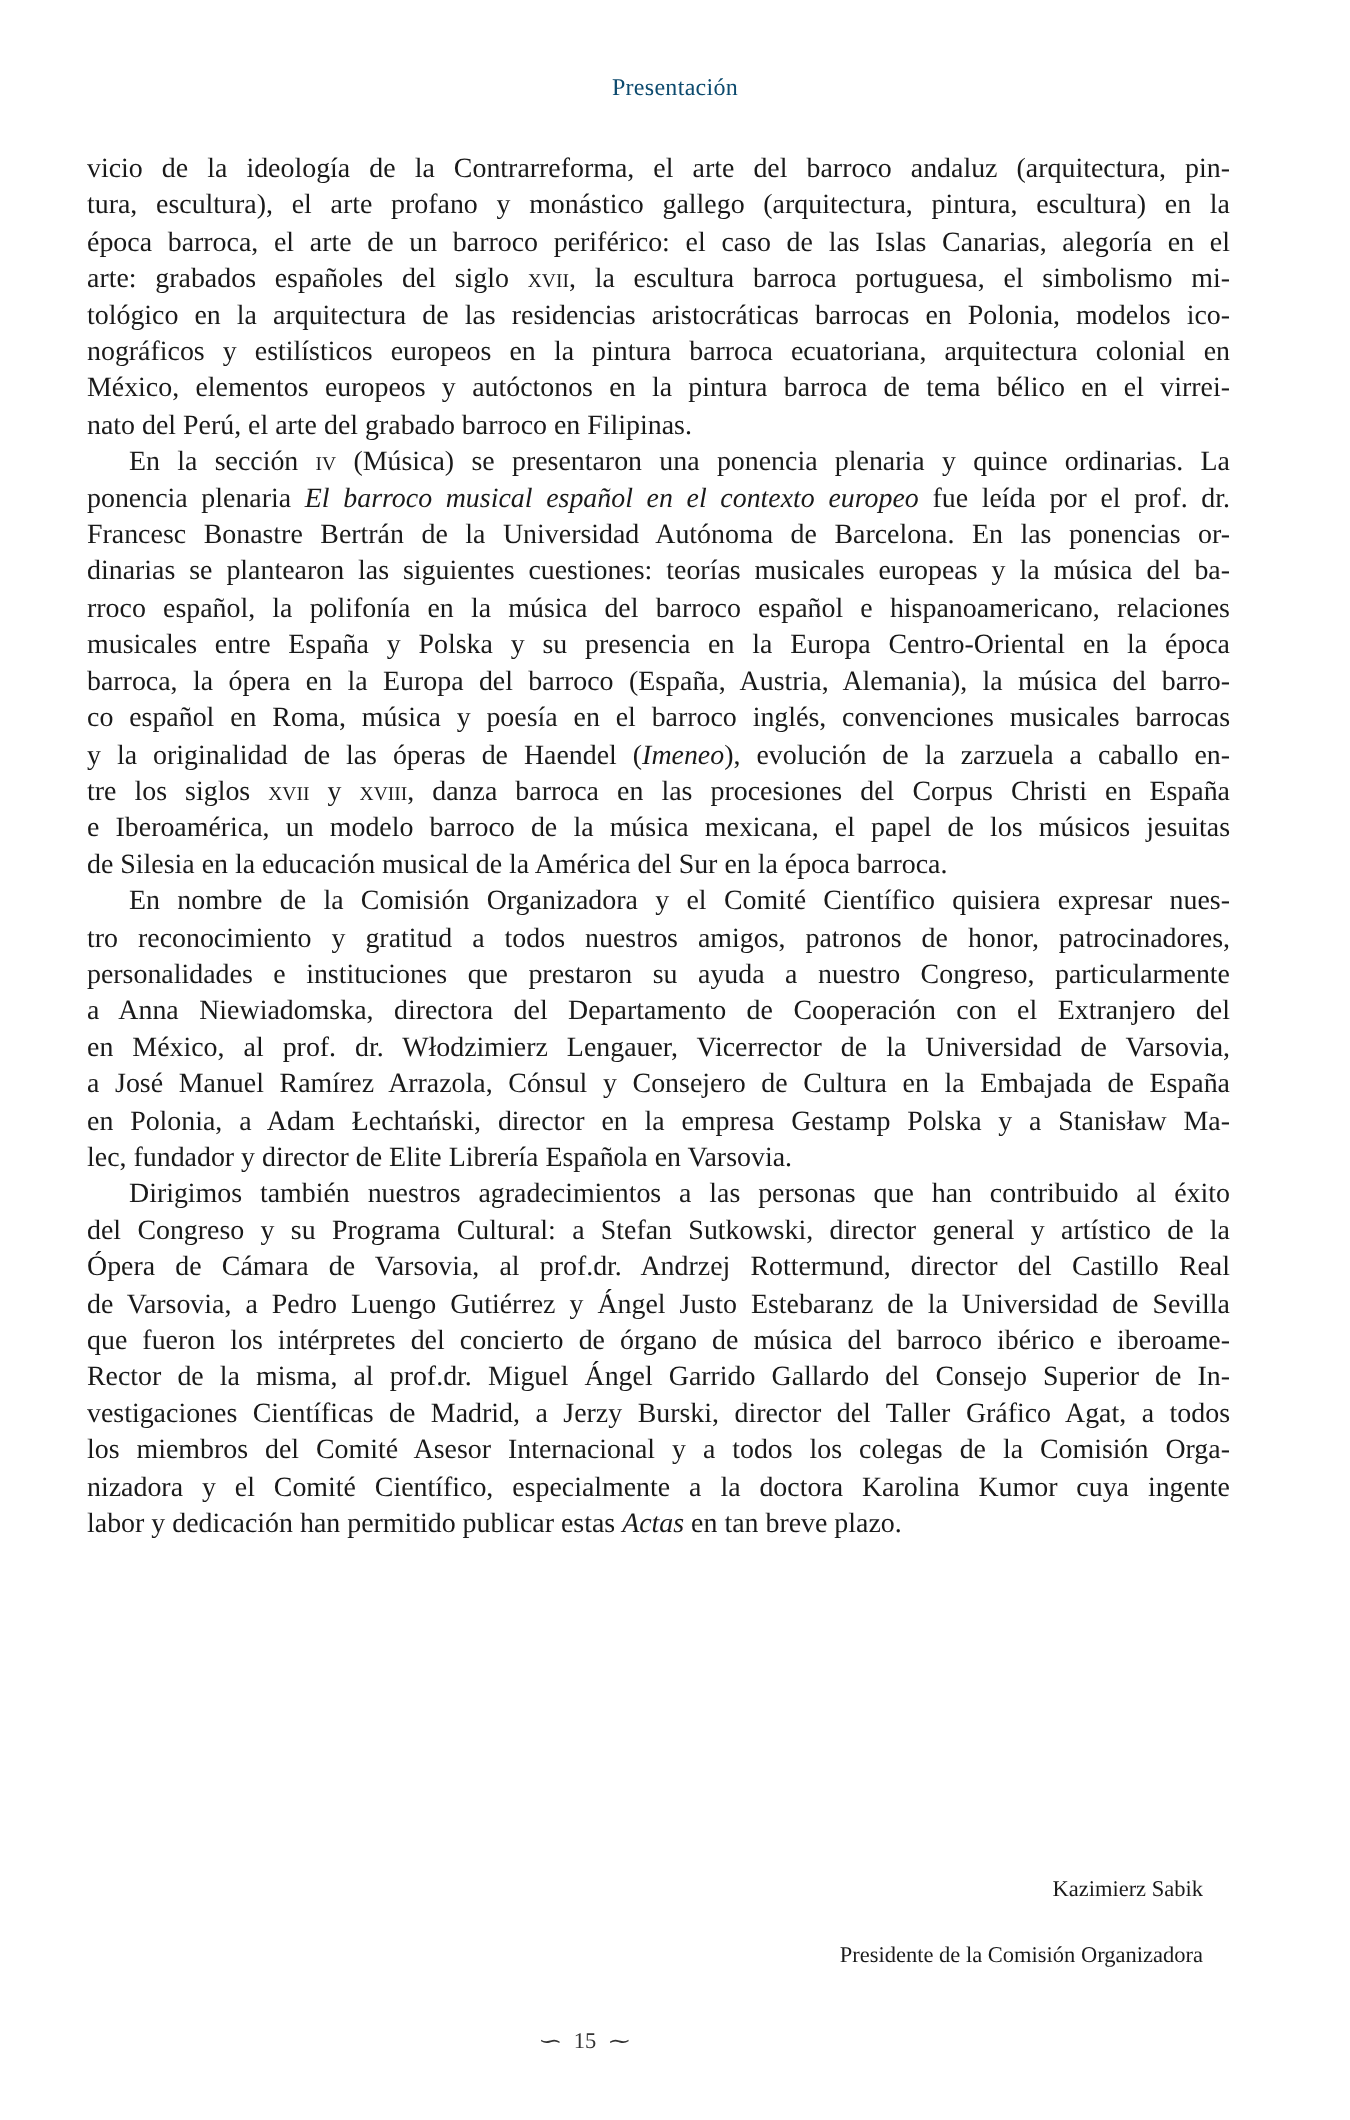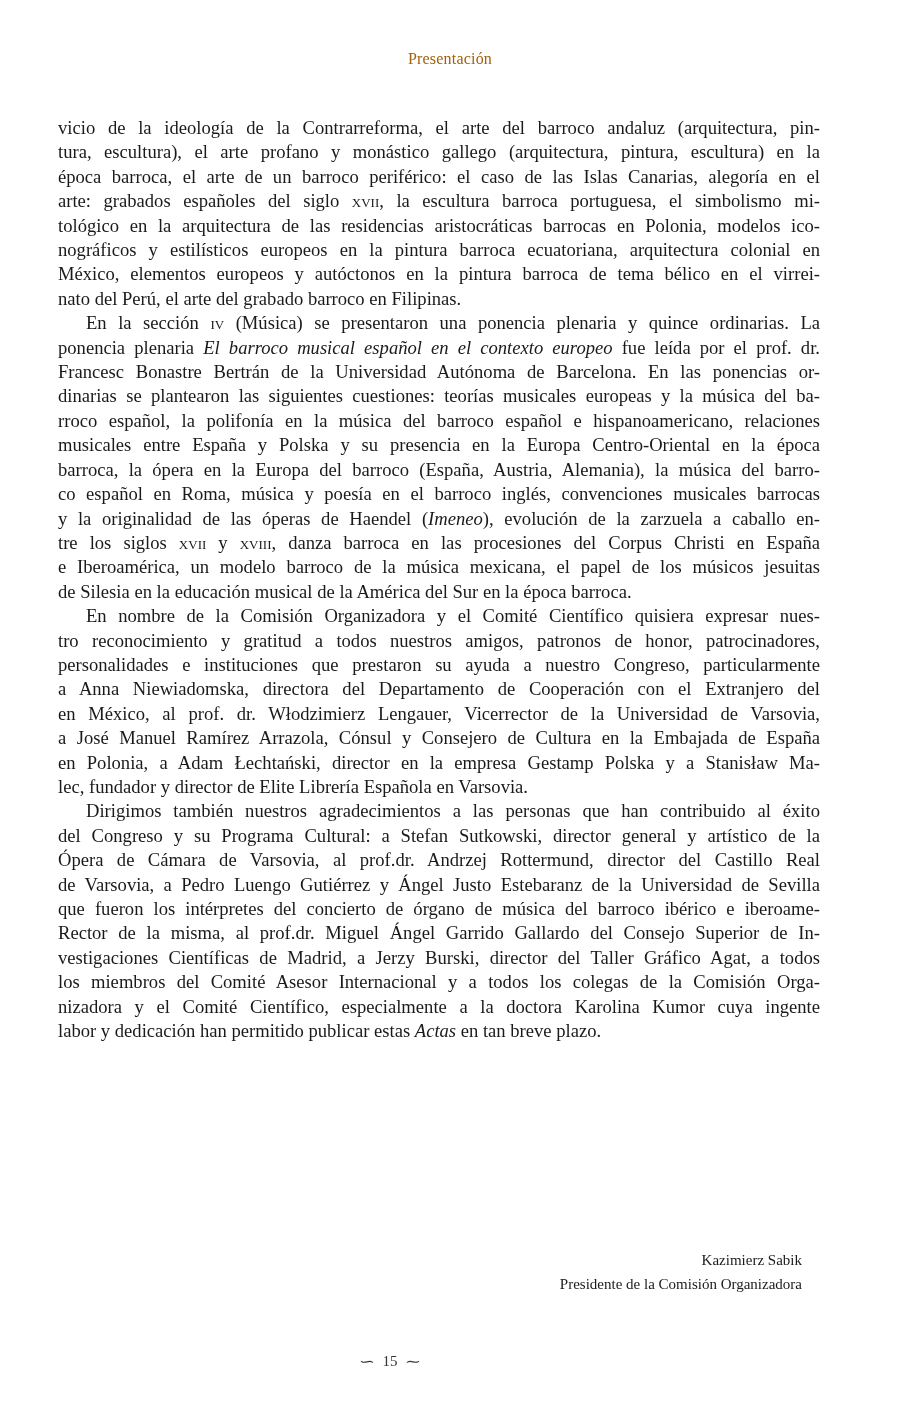--- a/index.html
+++ b/index.html
@@ -16,25 +16,25 @@
       font-family: "Liberation Serif", "DejaVu Serif", serif;
     }
     .running-head {
       position: absolute;
       top: 50px;
       left: 0;
       width: 900px;
       text-align: center;
       font-size: 16px;
       letter-spacing: 0.2px;
-      color: #a16207;
+      color: #0c4a6e;
     }
     .body-text {
       position: absolute;
-      top: 116px;
+      top: 101px;
       left: 58px;
       width: 762px;
     }
     .para {
       margin: 0;
       font-size: 18.6px;
       line-height: 24.4px;
       text-align: justify;
       hyphens: manual;
     }
@@ -60,20 +60,21 @@
       right: 98px;
       text-align: right;
       font-size: 15px;
       line-height: 24px;
     }
     .signature .name {
       display: block;
     }
     .signature .role {
       display: block;
+      margin-top: 20px;
     }
     .folio {
       position: absolute;
       top: 1353px;
       left: 0;
       width: 780px;
       text-align: center;
       font-size: 15px;
       color: #333;
     }

